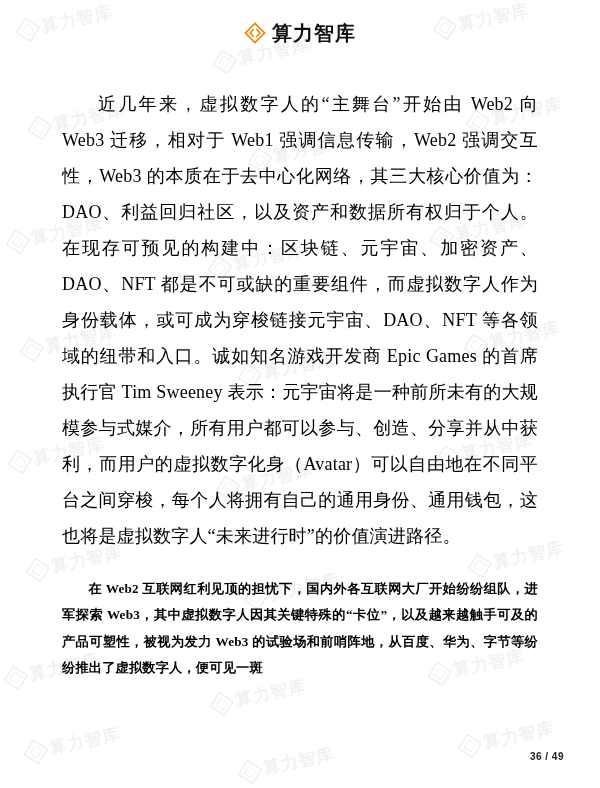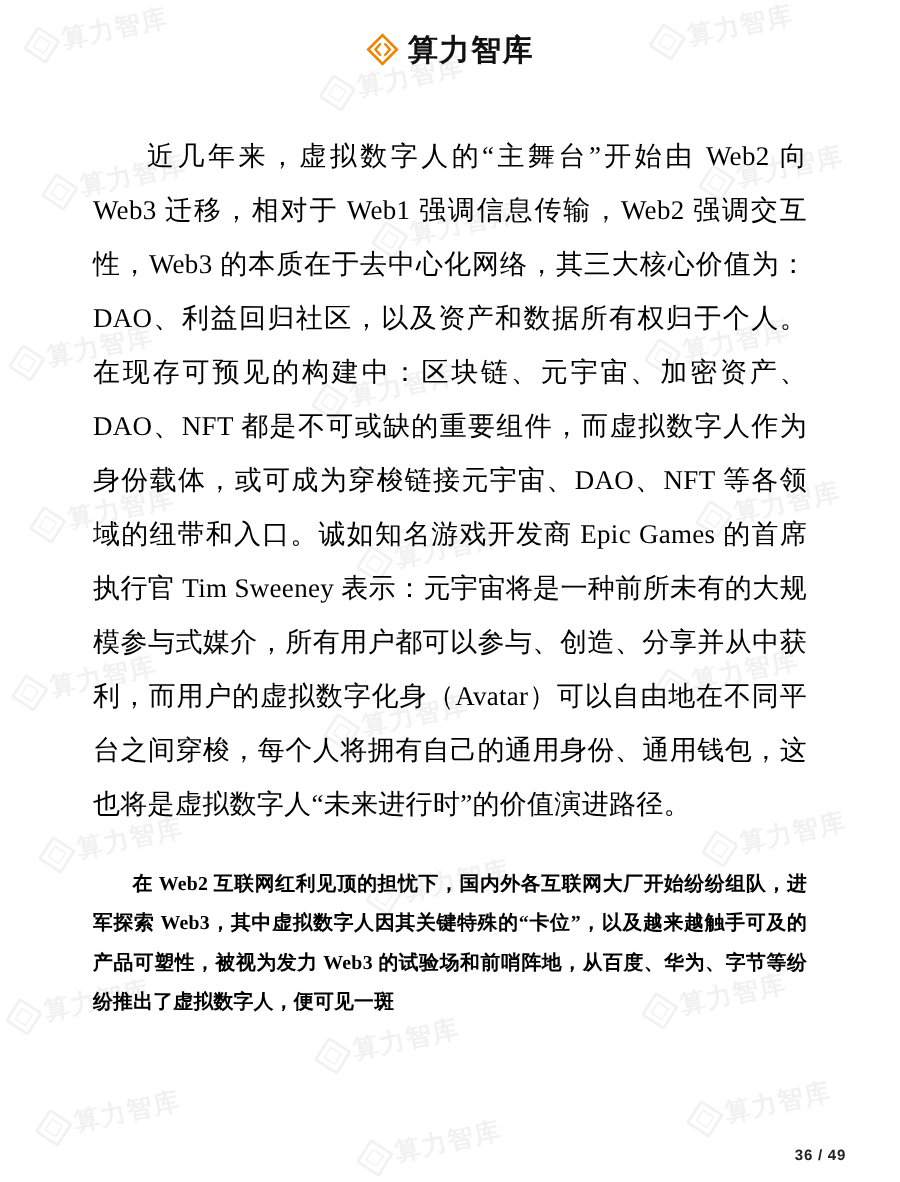--- a/index.html
+++ b/index.html
@@ -146,21 +146,21 @@
   }
   .body-block2 p {
     margin: 0 0 6px 0;
     text-indent: 2em;
   }
 
   
   .footer {
     position: absolute;
     right: 36px;
-    bottom: 12px;
+    bottom: 26px;
     z-index: 2;
     font-family: "Liberation Sans", sans-serif;
     font-size: 10px;
     font-weight: bold;
     color: #222;
     letter-spacing: 0.5px;
   }
 </style>
 </head>
 <body>

